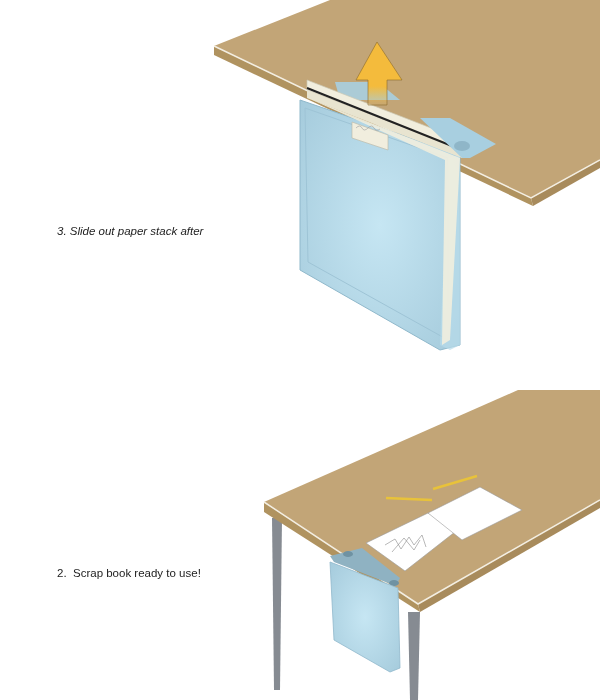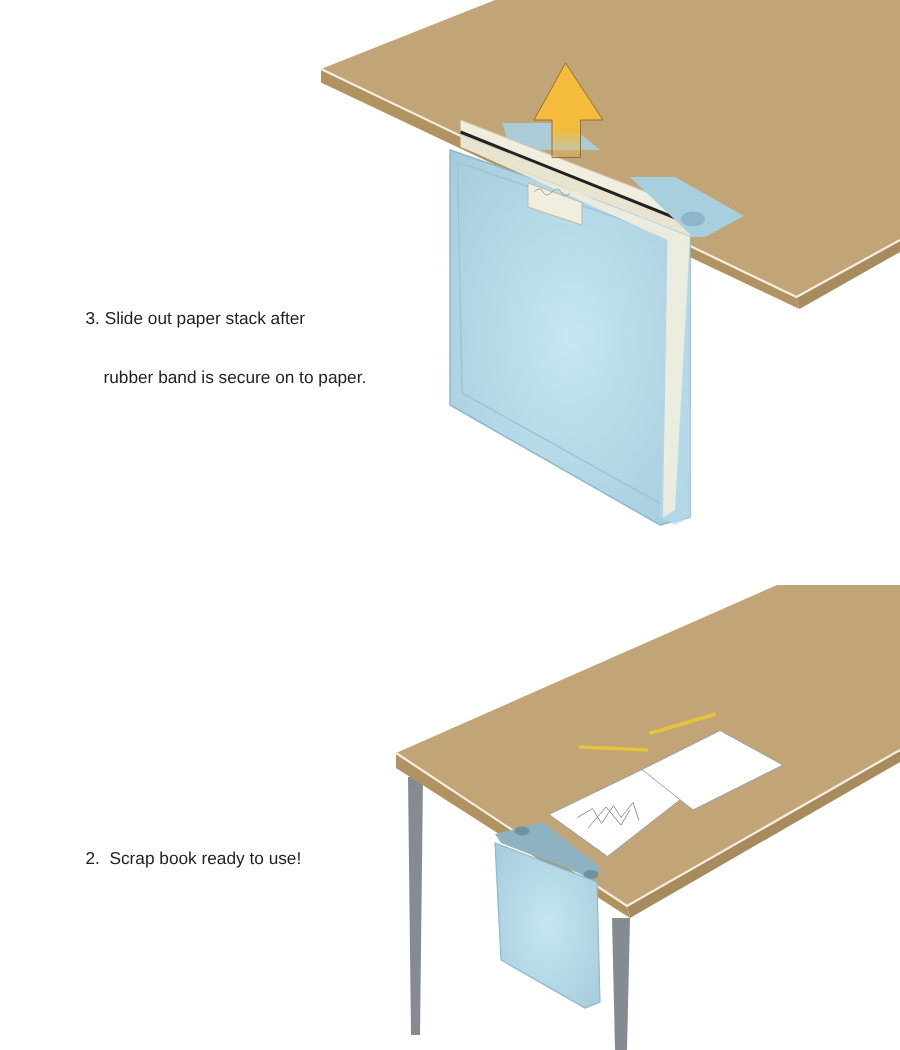--- a/index.html
+++ b/index.html
@@ -3,23 +3,22 @@
 <meta charset="utf-8">
 <style>
   html, body { margin:0; padding:0; background:#ffffff; }
   body { width:600px; height:700px; position:relative; overflow:hidden; font-family:"Liberation Sans", sans-serif; }
   .caption { position:absolute; font-size:11.5px; color:#222; line-height:13px; white-space:pre; }
   svg { position:absolute; left:0; top:0; }
 </style>
 </head>
 <body>
 
-<div class="caption" style="left:57px; top:181px;">
+<div class="caption" style="left:57px; top:199px;font-style:italic;">
   <div>3. Slide out paper stack after</div>
-  <div style="padding-left:12px;">rubber band is secure on to paper.</div>
 </div>
 
 <div class="caption" style="left:57px; top:541px;">
   <div>2.  Scrap book ready to use!</div>
 </div>
 
 <svg width="600" height="700" viewBox="0 0 600 700">
   <defs>
     <radialGradient id="blueGrad" cx="0.5" cy="0.5" r="0.7">
       <stop offset="0" stop-color="#c6e6f3"></stop>

